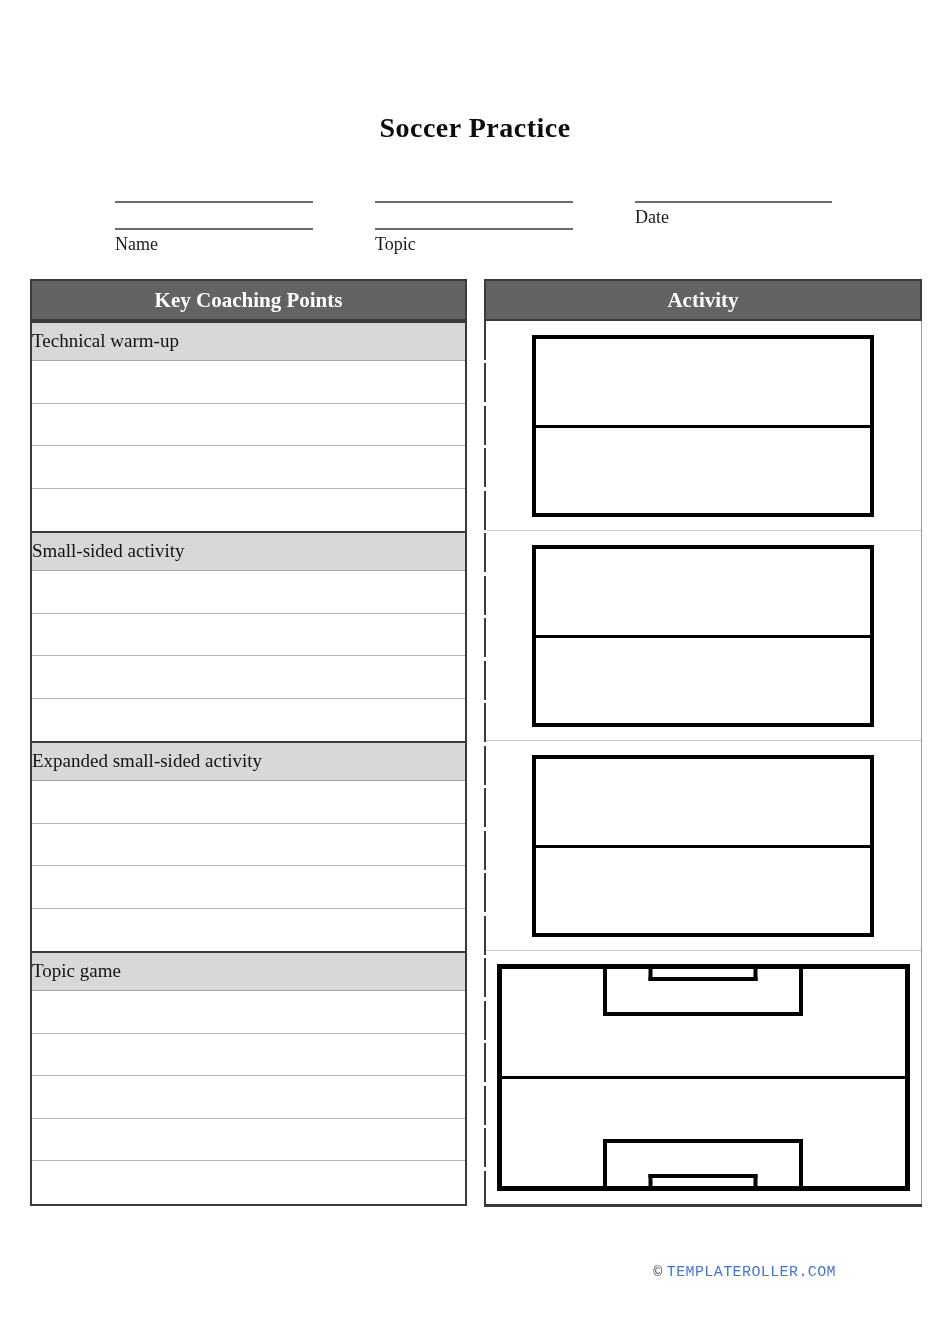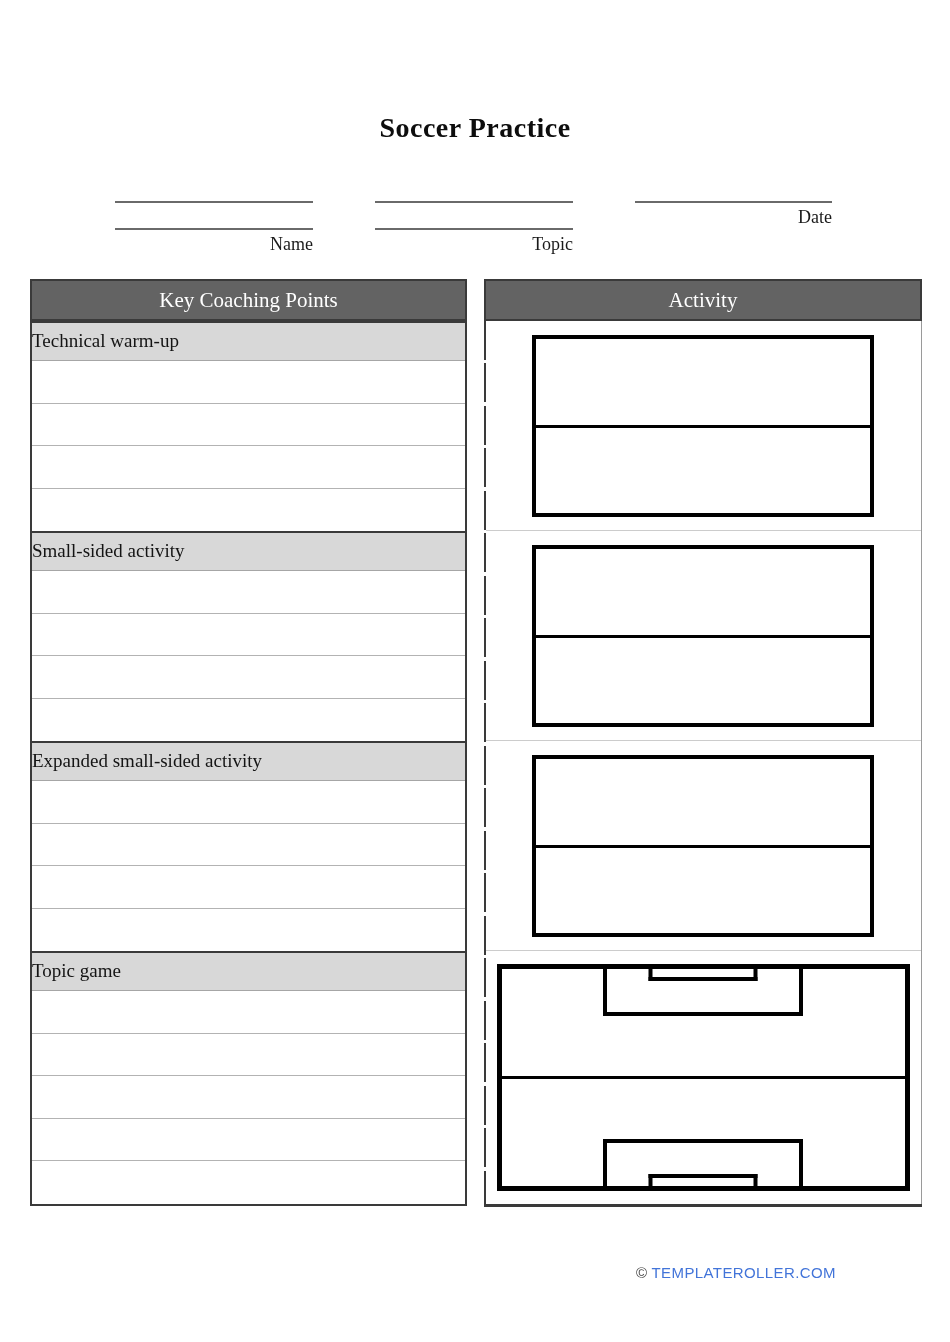--- a/index.html
+++ b/index.html
@@ -18,32 +18,32 @@
     width: 950px; text-align: center;
     font-size: 28px; font-weight: bold; letter-spacing: 0.5px;
     color: #0d0d0d;
   }
 
   .field-group { position: absolute; top: 177px; }
   .fg-name  { left: 115px; width: 198px; }
   .fg-topic { left: 375px; width: 198px; }
   .fg-date  { left: 635px; width: 197px; }
   .blank-line { height: 26px; border-bottom: 2px solid var(--underline); margin-bottom: 1px; }
-  .field-label { text-align: right; font-size: 18px; padding-top: 3px; color: #1a1a1a; }
+  .field-label { text-align: left; font-size: 18px; padding-top: 3px; color: #1a1a1a; }
 
   
   .coaching-table { position: absolute; left: 30px;  top: 279px; width: 437px; }
   .activity-table { position: absolute; left: 484px; top: 279px; width: 438px; border-radius: 22px; }
 
   .table-head {
     height: 42px;
     background: var(--header-bg);
     border: 2px solid var(--border-dark);
     color: var(--header-text);
-    font-size: 21px; font-weight: normal;
+    font-size: 21px; font-weight: bold;
     text-align: center; line-height: 38px;
   }
 
   .left-body {
     border-left: 2px solid var(--border-dark);
     border-right: 2px solid var(--border-dark);
     border-bottom: 2px solid var(--border-dark);
   }
   .section-head {
     height: 40px;
@@ -105,21 +105,21 @@
     position: absolute; left: 50%; transform: translateX(-50%);
     width: 109px; height: 12px;
     border: 4px solid var(--diagram); background: #fff;
   }
   .goal-box.top    { top: 0; border-top: none; }
   .goal-box.bottom { bottom: 0; border-bottom: none; }
 
   
   .footer {
     position: absolute; top: 1264px; right: 114px;
-    font-family: Liberation Sans, sans-serif;
+    font-family: Liberation Mono, monospace;
     font-size: 15px; letter-spacing: 0.4px; margin-left: 8px;
   }
   .copyright-symbol { color: var(--copyright-gray); margin-right: 4px; }
   .brand-link { color: var(--link-blue); text-decoration: none; }
 </style>
 </head>
 <body>
 
 <h1 class="doc-title">Soccer Practice</h1>
 

